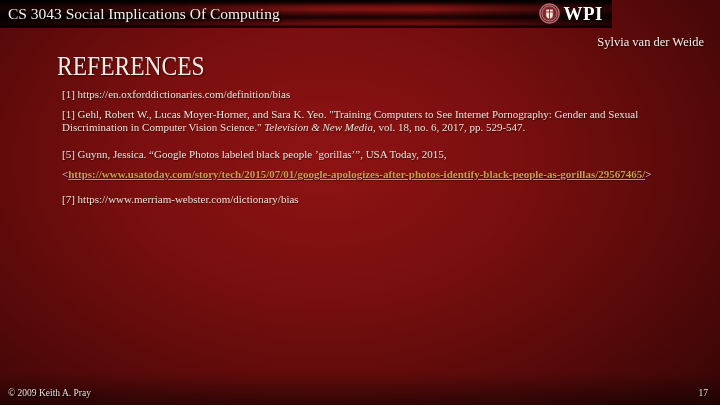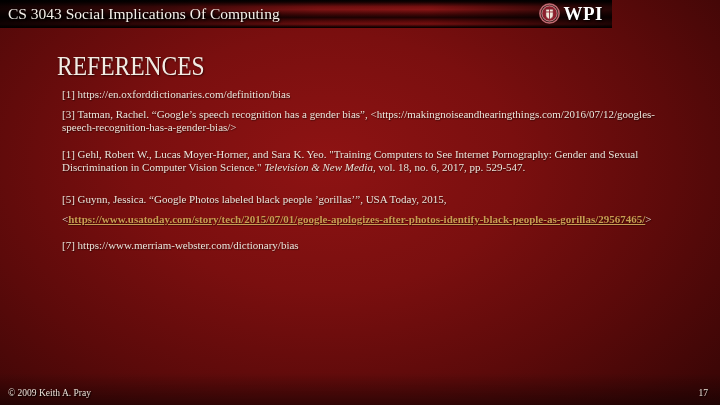--- a/index.html
+++ b/index.html
@@ -81,26 +81,26 @@
         <circle cx="12" cy="12" r="11.2" fill="#2a0808"></circle>
         <circle cx="12" cy="12" r="10" fill="none" stroke="#c06a72" stroke-width="1.6"></circle>
         <circle cx="12" cy="12" r="8" fill="#8e1f2d" stroke="#e7cfc9" stroke-width="0.7"></circle>
         <path d="M8.2 7.5 h7.6 v6.2 c0 2.4 -2.2 3.6 -3.8 4.3 c-1.6 -0.7 -3.8 -1.9 -3.8 -4.3 Z" fill="#f0e6da" stroke="#5c0e16" stroke-width="0.5"></path>
         <path d="M8.2 10.4 h7.6 M12 7.5 v10.2" stroke="#8e1f2d" stroke-width="0.9"></path>
       </svg>
       <span class="logo-text">WPI</span>
     </div>
   </div>
 
+  <div class="author">Sylvia van der Weide</div>
 
   <div class="slide-title">REFERENCES</div>
 
   <div class="refs">
       <p class="ref"><span>[1] https://en.oxforddictionaries.com/definition/bias</span></p>
-      <p class="ref"><span>[3] Tatman, Rachel. “Google’s speech recognition has a gender bias”, &lt;https://makingnoiseandhearingthings.com/2016/07/12/googles-speech-recognition-has-a-gender-bias/&gt;</span></p>
       <p class="ref"><span>[1] Gehl, Robert W., Lucas Moyer-Horner, and Sara K. Yeo. "Training Computers to See Internet Pornography: Gender and Sexual Discrimination in Computer Vision Science." </span><span class="it">Television &amp; New Media</span><span>, vol. 18, no. 6, 2017, pp. 529-547.</span></p>
       <p class="ref"><span>[5] Guynn, Jessica. “Google Photos labeled black people ’gorillas’”, USA Today, 2015, &lt;</span><span class="link tall">https://www.usatoday.com/story/tech/2015/07/01/google-apologizes-after-photos-identify-black-people-as-gorillas/29567465/</span><span>&gt;</span></p>
       <p class="ref"><span>[7] https://www.merriam-webster.com/dictionary/bias</span></p>
     </div>
 
   <div class="footer-shade"></div>
   <div class="footer-left">© 2009 Keith A. Pray</div>
   <div class="footer-page">17</div>
 
 </div>

